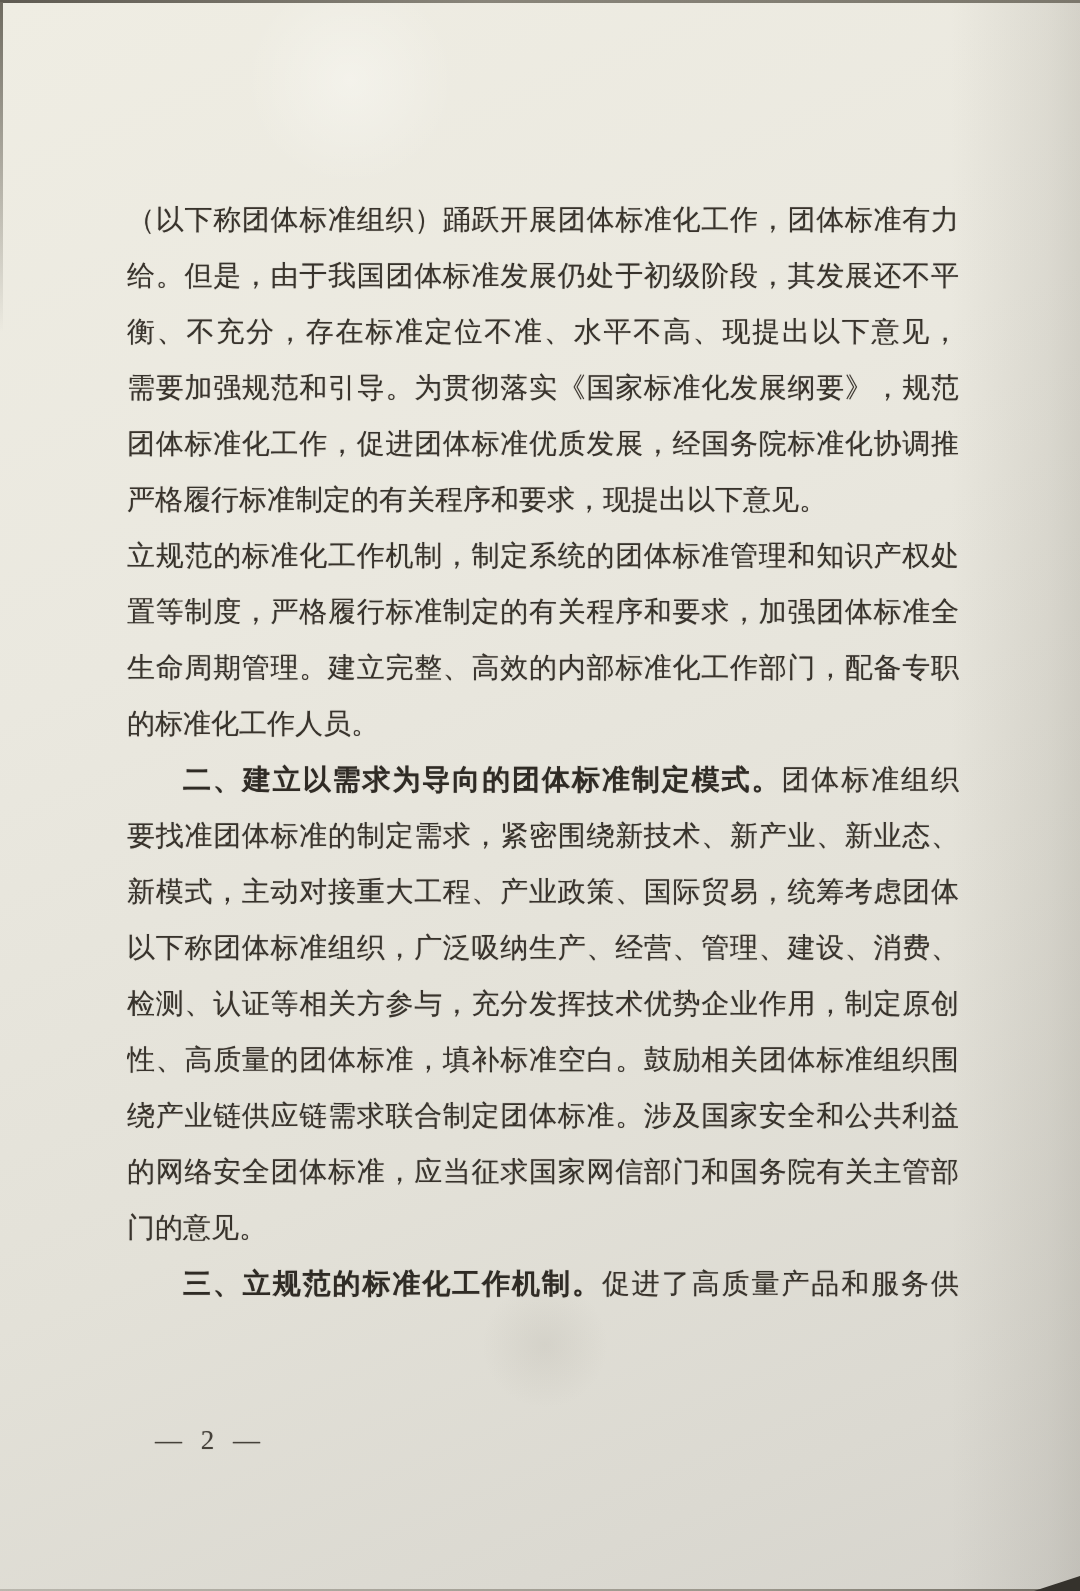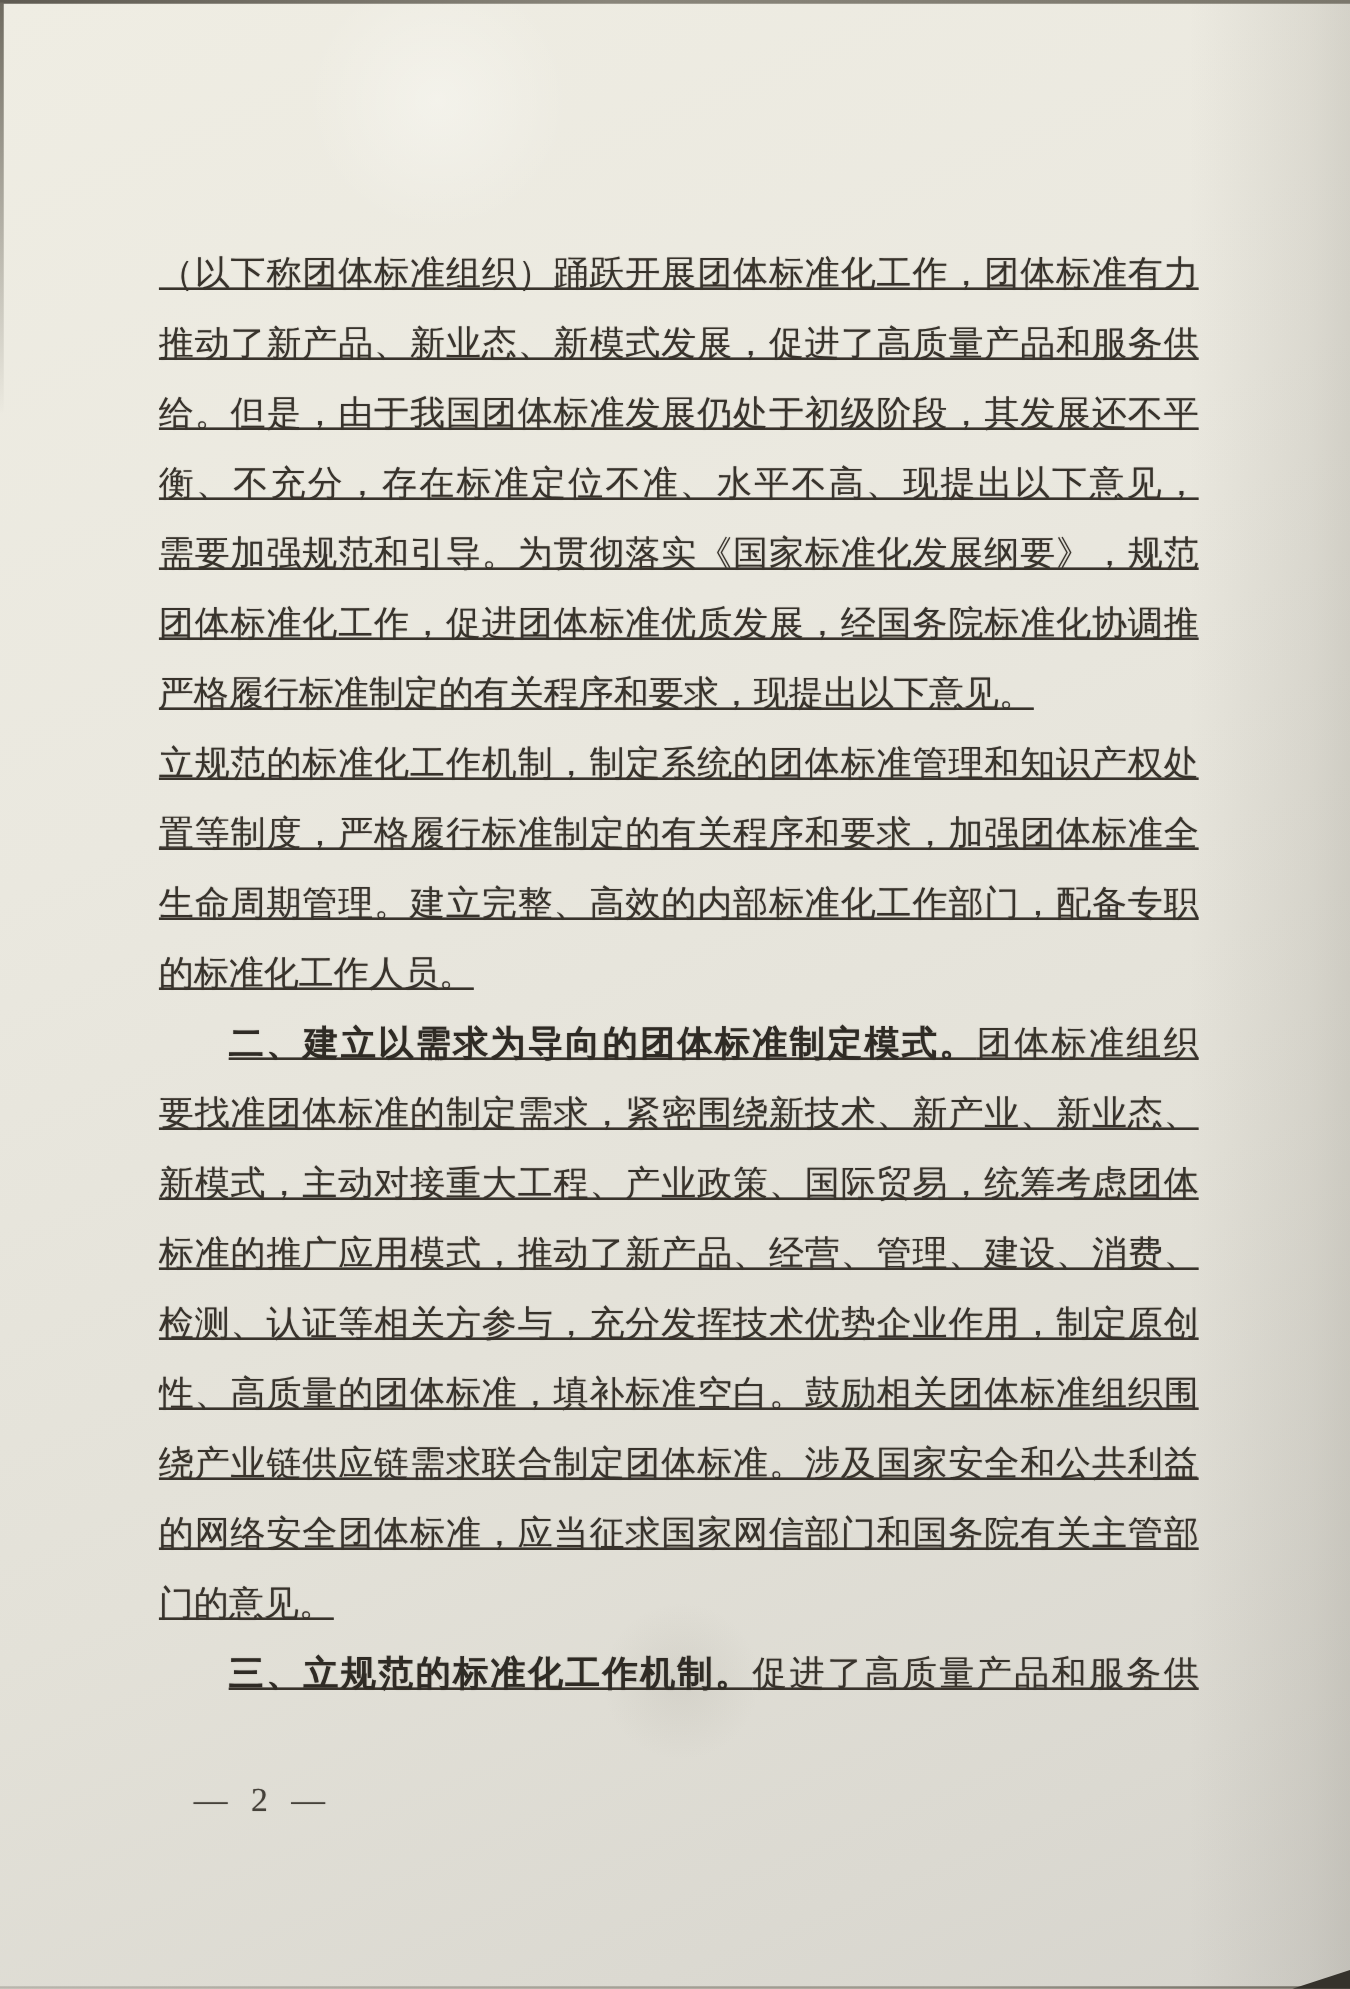--- a/index.html
+++ b/index.html
@@ -30,21 +30,20 @@
   .doc{
     position:absolute;left:127px;top:192px;width:832px;
     color:var(--ink,#38332c);
     font-size:28px;
     text-shadow:0 0 1px rgba(62,56,48,0.45);
   }
   .line{
     height:56px;line-height:56px;
     text-align:justify;text-align-last:justify;
     overflow:hidden;
-    text-decoration:underline;
   }
   .line.indent{text-indent:56px;}
   .line.last{text-align-last:left;}
   .bold{font-weight:700;color:#2f2b25;}
   .pagenum{
     position:absolute;left:155px;top:1424px;
     font-size:27px;line-height:32px;letter-spacing:6px;
     color:#45413a;text-shadow:0 0 1px rgba(62,56,48,0.4);
   }
 </style>
@@ -53,38 +52,37 @@
 
 <div class="page">
   <div class="edge-top"></div>
   <div class="edge-left"></div>
   <div class="edge-bottom"></div>
   <div class="corner-tear"></div>
 
   <div class="doc" style="--ink: #38332c;">
       <div>
         <div class="line"><span>（以下称团体标准组织）踊跃开展团体标准化工作，团体标准有力</span></div>
-        <div class="line"><span>推动了新产品、新业态、新模式发展，促进了高质量产品和服务供</span></div>
         <div class="line"><span>给。但是，由于我国团体标准发展仍处于初级阶段，其发展还不平</span></div>
         <div class="line"><span>衡、不充分，存在标准定位不准、水平不高、现提出以下意见，</span></div>
         <div class="line"><span>需要加强规范和引导。为贯彻落实《国家标准化发展纲要》，规范</span></div>
         <div class="line"><span>团体标准化工作，促进团体标准优质发展，经国务院标准化协调推</span></div>
         <div class="line last"><span>严格履行标准制定的有关程序和要求，现提出以下意见。</span></div>
       </div>
       <div>
         <div class="line"><span>立规范的标准化工作机制，制定系统的团体标准管理和知识产权处</span></div>
         <div class="line"><span>置等制度，严格履行标准制定的有关程序和要求，加强团体标准全</span></div>
         <div class="line"><span>生命周期管理。建立完整、高效的内部标准化工作部门，配备专职</span></div>
         <div class="line last"><span>的标准化工作人员。</span></div>
       </div>
       <div>
         <div class="line indent"><span class="bold">二、建立以需求为导向的团体标准制定模式。</span><span>团体标准组织</span></div>
         <div class="line"><span>要找准团体标准的制定需求，紧密围绕新技术、新产业、新业态、</span></div>
         <div class="line"><span>新模式，主动对接重大工程、产业政策、国际贸易，统筹考虑团体</span></div>
-        <div class="line"><span>标准的推广应用模式，推动了新产品、经营、管理、建设、消费、</span></div>
+        <div class="line"><span>以下称团体标准组织，广泛吸纳生产、经营、管理、建设、消费、</span></div>
         <div class="line"><span>检测、认证等相关方参与，充分发挥技术优势企业作用，制定原创</span></div>
         <div class="line"><span>性、高质量的团体标准，填补标准空白。鼓励相关团体标准组织围</span></div>
         <div class="line"><span>绕产业链供应链需求联合制定团体标准。涉及国家安全和公共利益</span></div>
         <div class="line"><span>的网络安全团体标准，应当征求国家网信部门和国务院有关主管部</span></div>
         <div class="line last"><span>门的意见。</span></div>
       </div>
       <div>
         <div class="line indent"><span class="bold">三、立规范的标准化工作机制。</span><span>促进了高质量产品和服务供</span></div>
       </div>
     </div>

